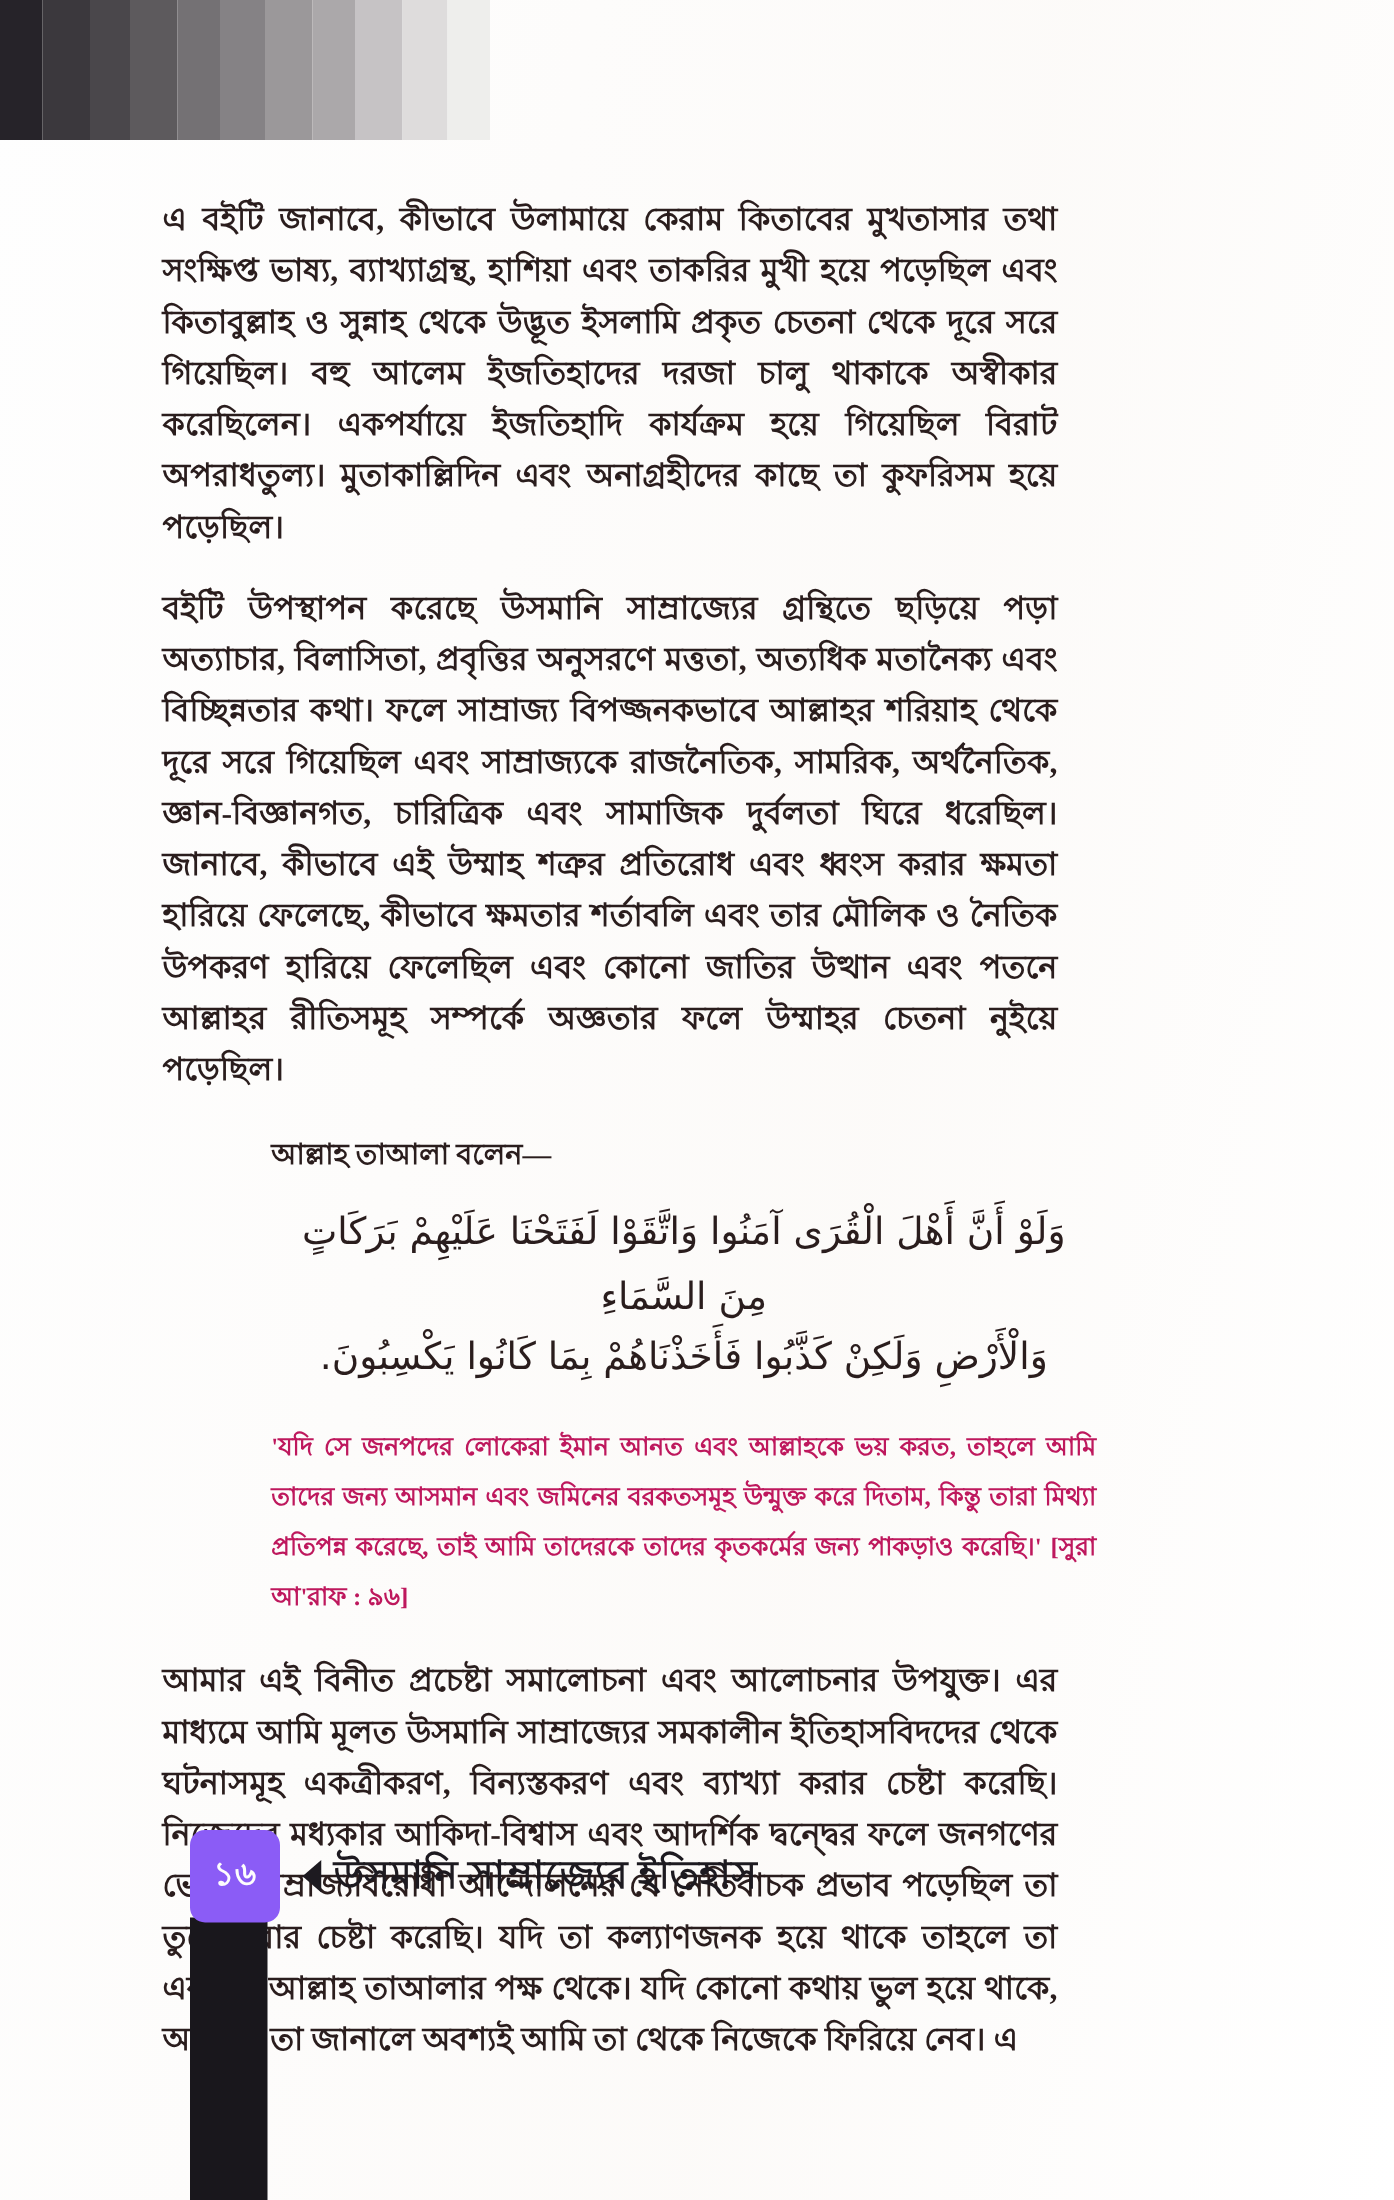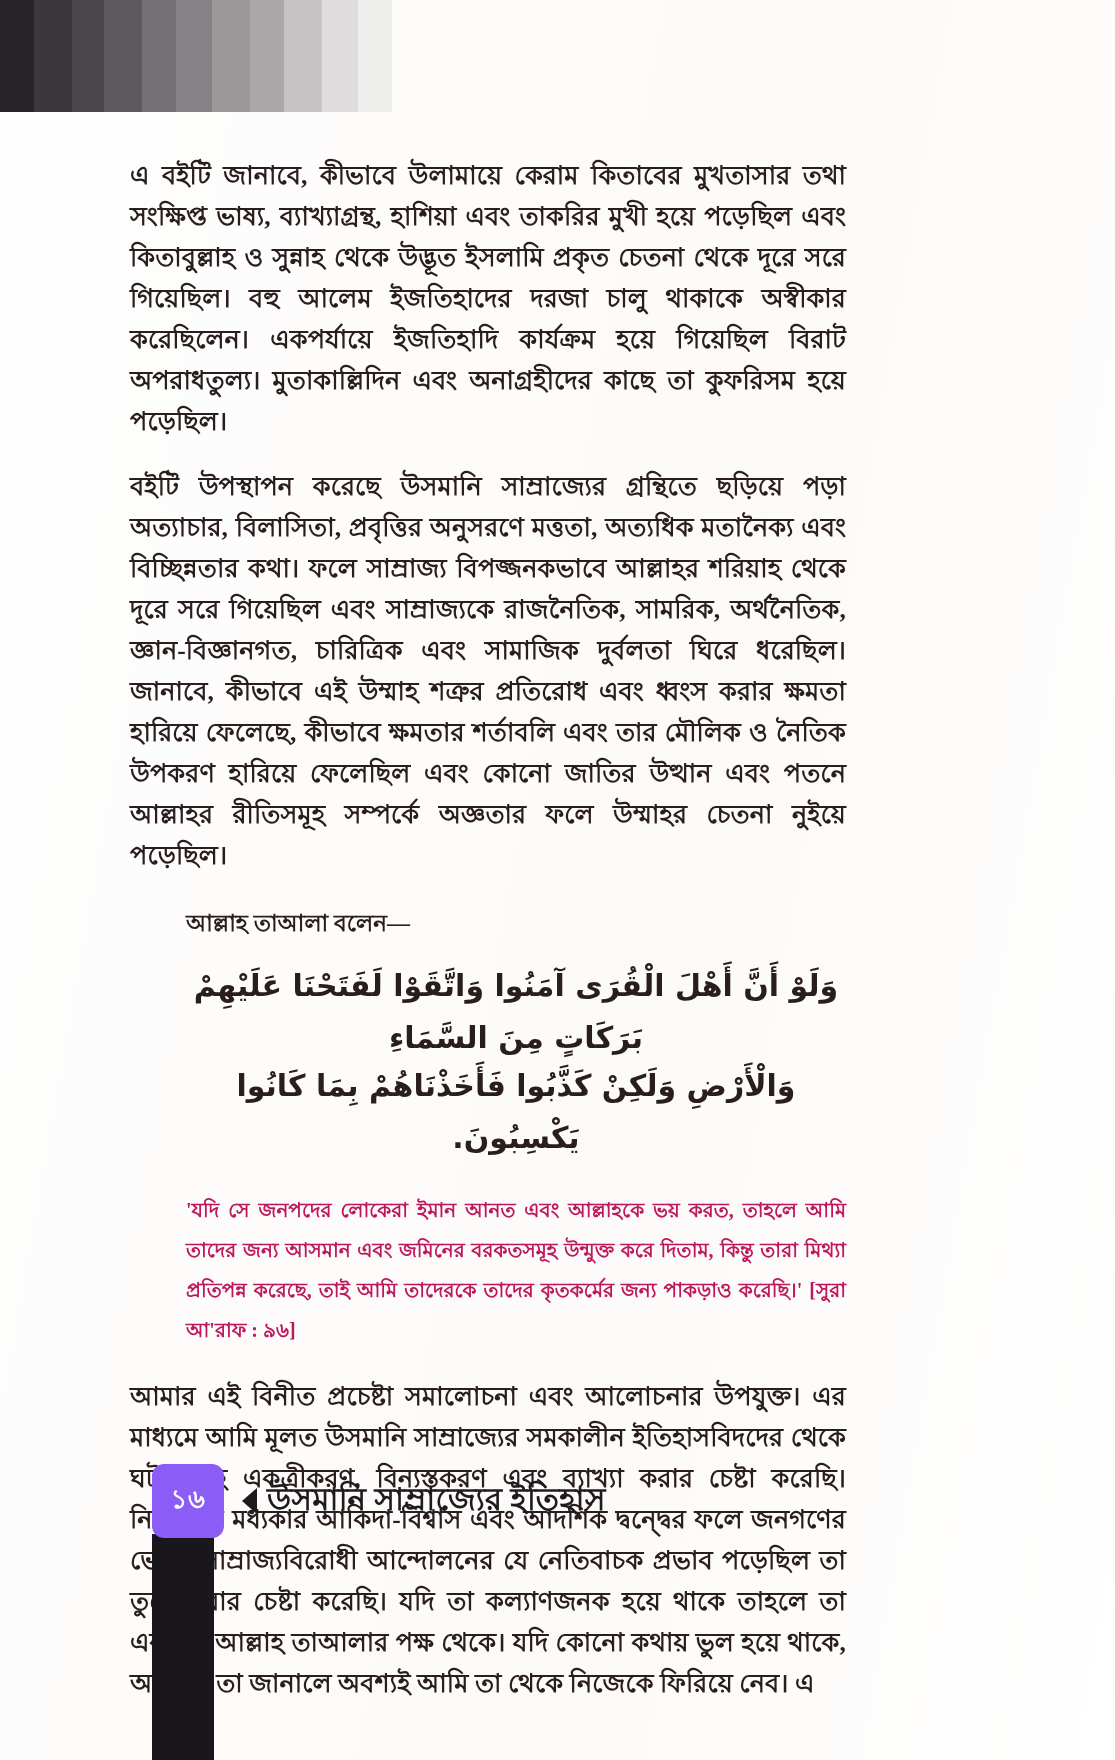--- a/index.html
+++ b/index.html
@@ -59,21 +59,21 @@
     text-align: justify;
     text-align-last: left;
     margin: 0 0 24px 0;
     letter-spacing: .1px;
     -webkit-font-smoothing: none;
   }
   .para:last-child { margin-bottom: 0; }
 
   
   .inset {
-    margin-left: 56px;
+    margin-left: 87px;
     width: 660px;
   }
 
   .lead-in {
     color: #2a1d1d;
     font-family: "Liberation Serif", "DejaVu Serif", serif;
     font-weight: 700;
     font-size: 23px;
     line-height: 36px;
     margin: 30px 0 18px 0;
@@ -82,21 +82,21 @@
 
   .ayah {
     color: #2a1d1d;
     font-family: "DejaVu Sans", "Liberation Sans", sans-serif;
     direction: rtl;
     unicode-bidi: isolate;
     font-size: 30px;
     line-height: 52px;
     text-align: center;
     margin: 0 0 26px 0;
-    font-weight: 700;
+    font-weight: 400;
     padding: 0 6px;
   }
 
   .translation {
     color: #be185d;
     font-family: "Liberation Serif", "DejaVu Serif", serif;
     font-weight: 700;
     font-size: 20px;
     line-height: 40px;
     text-align: justify;

